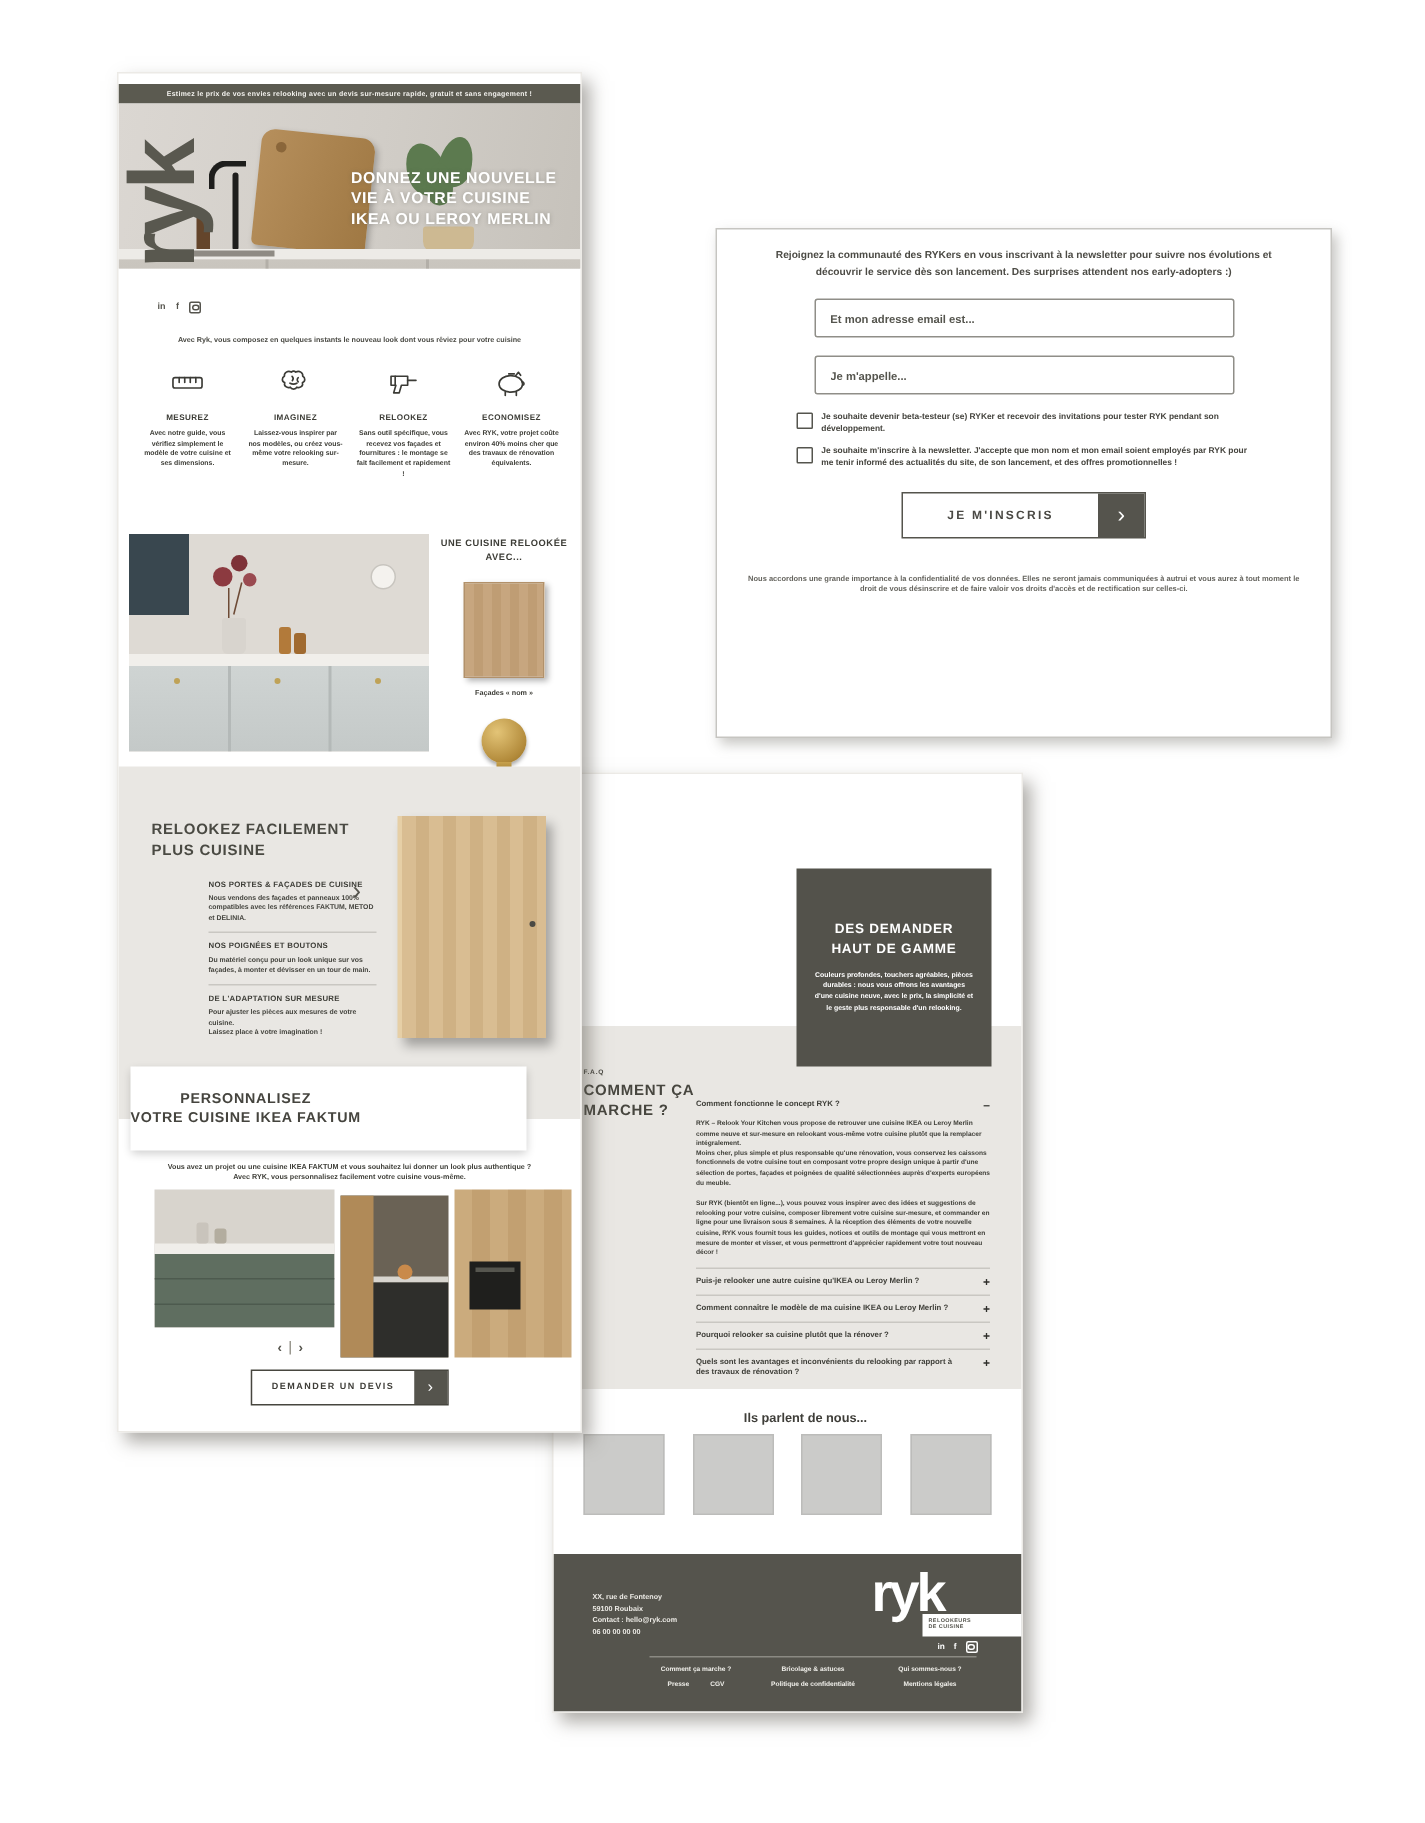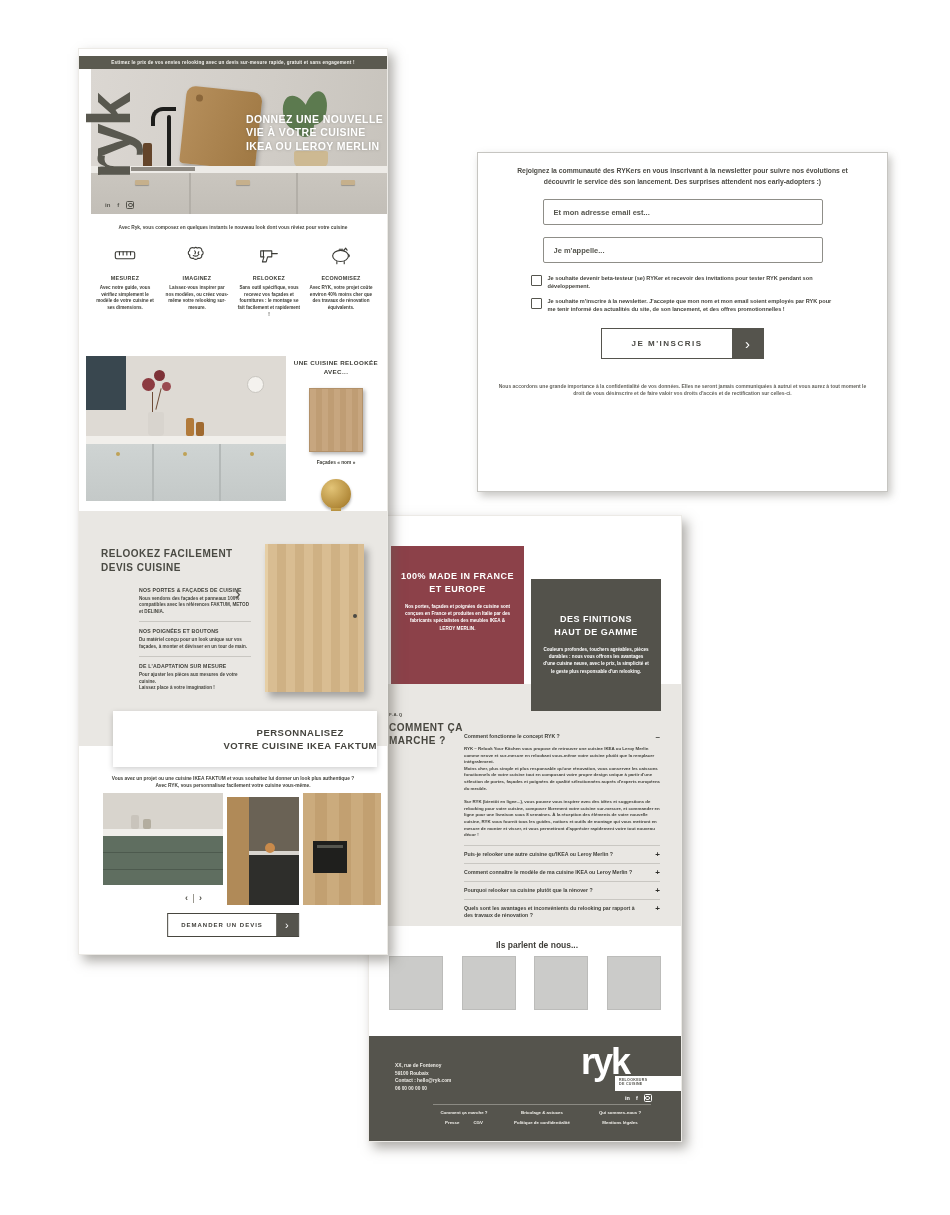--- a/index.html
+++ b/index.html
@@ -7,21 +7,21 @@
           font-family:"Liberation Sans",sans-serif;color:#3f3e39;}
   .pre{white-space:pre-line;}
   .page{position:absolute;background:#fff;overflow:hidden;border:1px solid #eceae6;}
   .page1{left:78px;top:48px;width:308px;height:905px;z-index:3;box-shadow:5px 6px 11px rgba(95,92,84,.5);}
   .page3{left:368px;top:515px;width:312px;height:625px;z-index:2;box-shadow:5px 6px 11px rgba(95,92,84,.5);}
   .page2{left:477px;top:152px;width:409px;height:338px;z-index:2;border:1px solid #c6c5c1;box-shadow:3px 4px 8px rgba(95,92,84,.35);}
 
   
   .p1-topbar{position:absolute;left:0;top:7px;width:100%;height:13px;background:#5b5a50;color:#f4f3ef;
              font-size:4.6px;font-weight:bold;display:flex;align-items:center;justify-content:center;letter-spacing:.2px;}
-  .p1-hero{position:absolute;left:12px;top:20px;width:100%;height:145px;overflow:hidden;
+  .p1-hero{position:absolute;left:0;top:20px;width:100%;height:110px;overflow:hidden;
            background:linear-gradient(100deg,#dbd7d2 0%,#d1cdc7 55%,#c6c2bb 100%);}
   .hero-counter{position:absolute;left:0;top:97px;width:100%;height:7px;background:#edebe7;}
   .hero-sink{position:absolute;left:40px;top:98px;width:64px;height:4px;background:#8f8b84;}
   .hero-cabinets{position:absolute;left:0;top:104px;width:100%;height:41px;background:linear-gradient(#cac6bf,#c2beb7);}
   .hero-cabline{position:absolute;top:0;width:2px;height:100%;background:#b3afa8;}
   .hero-handle{position:absolute;top:7px;width:14px;height:5px;background:#c6b08c;border-radius:1px;box-shadow:0 1px 1px rgba(0,0,0,.25);}
   .hero-board{position:absolute;left:92px;top:20px;width:76px;height:78px;border-radius:9px 9px 4px 4px;
               background:linear-gradient(105deg,#b68f5c,#9f7843);transform:rotate(6deg);box-shadow:2px 2px 4px rgba(0,0,0,.25);}
   .hero-board::after{content:"";position:absolute;left:10px;top:8px;width:7px;height:7px;border-radius:50%;background:#8a663a;}
   .leaf{position:absolute;background:#5c7a4f;border-radius:50% 50% 50% 50%/60% 60% 40% 40%;}
@@ -74,22 +74,22 @@
   .band-door{position:absolute;left:186px;top:33px;width:96px;height:148px;border-left:3px solid #e6cfa6;
              background:repeating-linear-gradient(90deg,#d9bd92 0 9px,#cfb184 9px 18px);box-shadow:4px 5px 7px rgba(0,0,0,.3);}
   .band-door::after{content:"";position:absolute;right:7px;top:70px;width:4px;height:4px;border-radius:50%;background:#4b4a44;}
   .band-chevron{position:absolute;left:156px;top:74px;font-size:17px;color:#55544d;line-height:1;}
   .band-list{position:absolute;left:60px;top:70px;width:112px;}
   .band-item{padding:6px 0;}
   .band-item + .band-item{border-top:1px solid #c9c7c2;}
   .bi-title{font-size:5.2px;font-weight:bold;color:#3e3e38;letter-spacing:.2px;}
   .bi-text{font-size:4.6px;font-weight:600;margin-top:3px;line-height:1.4;color:#45453f;}
 
-  .p1-card{position:absolute;left:34px;top:662px;width:264px;height:56px;background:#fff;
-           box-shadow:0 2px 6px rgba(0,0,0,.2);display:flex;align-items:center;justify-content:flex-end;}
+  .p1-card{position:absolute;left:8px;top:662px;width:264px;height:56px;background:#fff;
+           box-shadow:0 2px 6px rgba(0,0,0,.2);display:flex;align-items:center;justify-content:flex-start;}
   .card-title{text-align:center;font-size:9.5px;font-weight:bold;letter-spacing:.5px;line-height:1.4;color:#45443e;}
   .p1-sub{position:absolute;left:28px;top:726px;width:252px;text-align:center;font-size:4.8px;font-weight:600;line-height:1.5;color:#3f3f39;}
   .p1-photos{position:absolute;left:24px;top:744px;width:278px;height:112px;}
   .pp{position:absolute;overflow:hidden;}
   .pp1{left:0;top:0;width:120px;height:92px;background:#d8d4cd;}
   .pp1-counter{position:absolute;left:0;top:36px;width:100%;height:7px;background:#f0eeea;}
   .pp1-cab{position:absolute;left:0;top:43px;width:100%;height:49px;background:#5f6e60;}
   .pp1-line{position:absolute;left:0;width:100%;height:1.4px;background:#4d5a4e;}
   .pp1-vase{position:absolute;width:8px;height:14px;background:#c9c4bc;border-radius:2px;}
   .pp2{left:124px;top:4px;width:72px;height:108px;background:#6a6255;}
@@ -152,25 +152,20 @@
   .f-sub{display:flex;justify-content:center;gap:14px;}
   svg.icon{stroke:#3b3b36;stroke-width:1.2;fill:none;stroke-linecap:round;stroke-linejoin:round;}
 </style>
 </head>
 <body>
 
 <div class="canvas">
 
   <section class="page page3">
 
-    <div class="p3-madein">
-      <div class="fbox-title pre">100% MADE IN FRANCE
-ET EUROPE</div>
-      <div class="fbox-text">Nos portes, façades et poignées de cuisine sont conçues en France et produites en Italie par des fabricants spécialistes des meubles IKEA &amp; LEROY MERLIN.</div>
-    </div>
 
     <div class="p3-band">
       <div class="faq-label">F.A.Q</div>
       <div class="faq-title pre">COMMENT ÇA
 MARCHE ?</div>
       <div class="faq-list">
         <div class="faq-row">
           <div class="faq-q">Comment fonctionne le concept RYK ?</div>
           <div class="faq-sign">–</div>
         </div>
@@ -190,21 +185,21 @@
           <div class="faq-sign">+</div>
         </div>
         <div class="faq-row">
           <div class="faq-q">Quels sont les avantages et inconvénients du relooking par rapport à des travaux de rénovation ?</div>
           <div class="faq-sign">+</div>
         </div>
       </div>
     </div>
 
     <div class="p3-finitions">
-      <div class="fbox-title pre">DES FINITIONS
+      <div class="fbox-title pre">DES DEMANDER
 HAUT DE GAMME</div>
       <div class="fbox-text">Couleurs profondes, touchers agréables, pièces durables : nous vous offrons les avantages d'une cuisine neuve, avec le prix, la simplicité et le geste plus responsable d'un relooking.</div>
     </div>
 
     <div class="p3-press-title">Ils parlent de nous...</div>
     <div class="p3-press">
       <div class="press-logo"></div>
       <div class="press-logo"></div>
       <div class="press-logo"></div>
       <div class="press-logo"></div>
@@ -343,21 +338,21 @@
 AVEC...</div>
       <div class="rl-facade"></div>
       <div class="rl-caption">Façades « nom »</div>
       <div class="knob-circle"></div>
       <div class="knob-stem"></div>
       <div class="rl-caption">Poignées « nom »</div>
     </div>
 
     <div class="p1-band">
       <div class="band-title pre">RELOOKEZ FACILEMENT
-DEVIS CUISINE</div>
+PLUS CUISINE</div>
       <div class="band-door"></div>
       <div class="band-chevron">›</div>
       <div class="band-list">
         <div class="band-item">
           <div class="bi-title">NOS PORTES &amp; FAÇADES DE CUISINE</div>
           <div class="bi-text">Nous vendons des façades et panneaux 100% compatibles avec les références FAKTUM, METOD et DELINIA.</div>
         </div>
         <div class="band-item">
           <div class="bi-title">NOS POIGNÉES ET BOUTONS</div>
           <div class="bi-text">Du matériel conçu pour un look unique sur vos façades, à monter et dévisser en un tour de main.</div>

